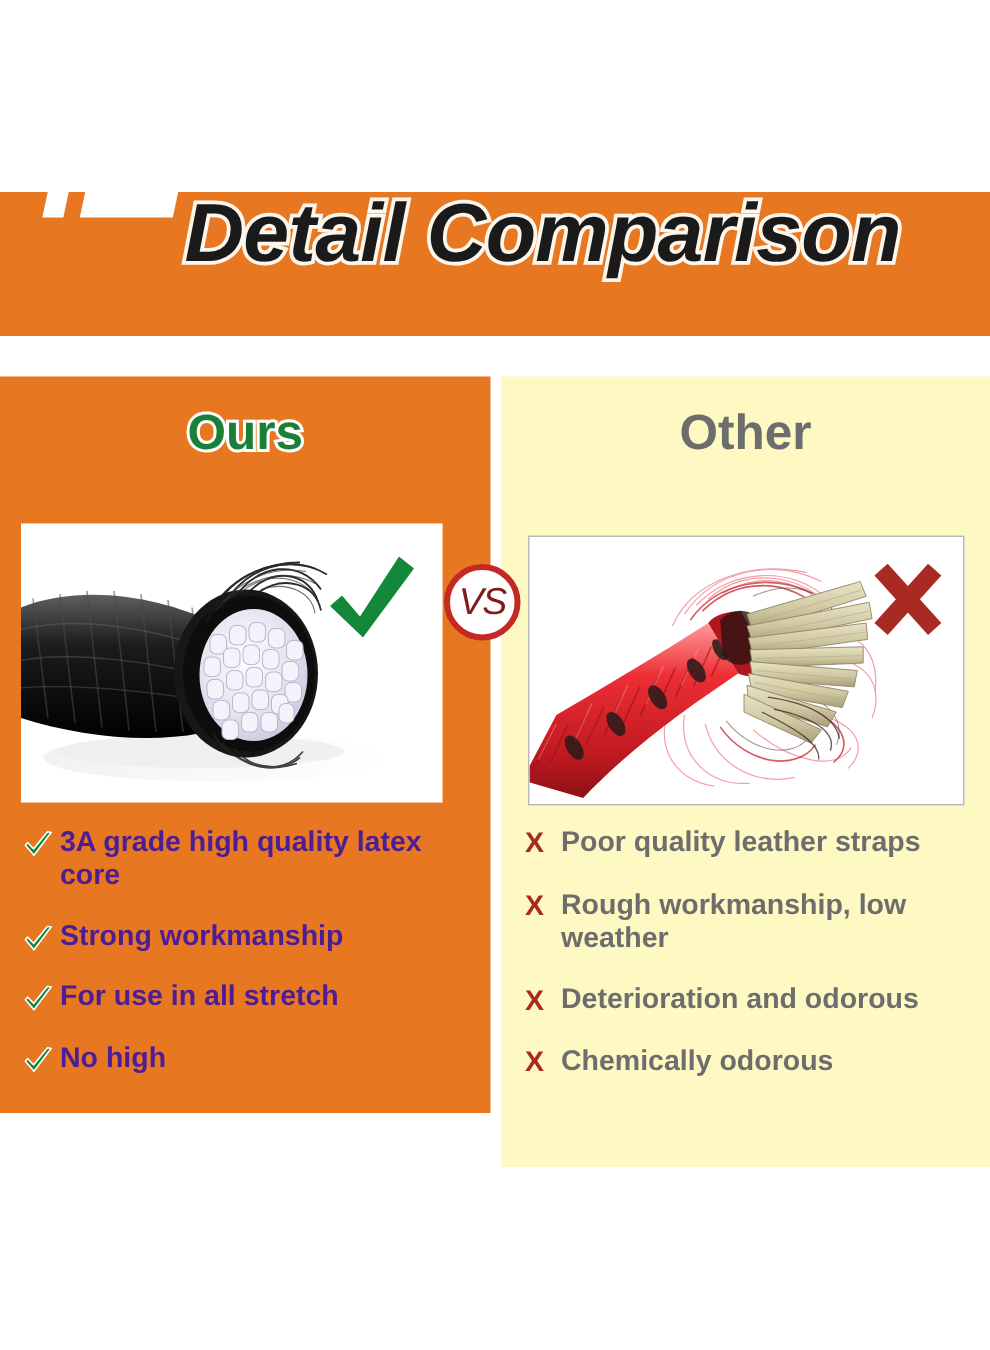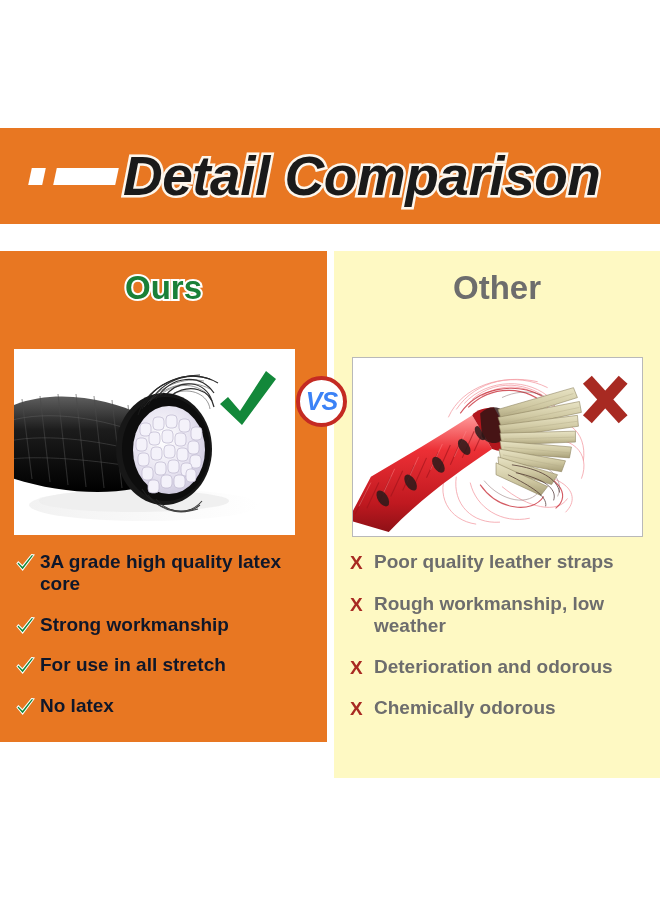--- a/index.html
+++ b/index.html
@@ -17,21 +17,21 @@
 
   
   .header-band {
     position: absolute;
     left: 0;
     top: 128px;
     width: 660px;
     height: 96px;
     background: #e87722;
     display: flex;
-    align-items: center;
+    align-items: flex-start;
     overflow: hidden;
   }
   .header-accent {
     display: flex;
     align-items: center;
     margin-left: 30px;
     transform: skewX(-12deg);
   }
   .accent-square {
     width: 14px;
@@ -138,23 +138,23 @@
     background: #ffffff;
     border: 4px solid #c42a23;
     box-sizing: border-box;
     display: flex;
     align-items: center;
     justify-content: center;
     z-index: 5;
   }
   .vs-badge span {
     font-size: 25px;
-    font-weight: bold;
+    font-weight: normal;
     font-style: italic;
-    color: #3b82f6;
+    color: #7f1d1d;
     line-height: 1;
     letter-spacing: -1px;
   }
 
   
   .bullet-list {
     position: absolute;
     left: 0;
     top: 300px;
     width: 100%;
@@ -184,21 +184,21 @@
     font-weight: bold;
     color: #a82a22;
     line-height: 1.25;
     font-family: "Liberation Sans", sans-serif;
   }
   .bullet-text {
     font-size: 19px;
     font-weight: bold;
     line-height: 1.18;
   }
-  .text-ours { color: #0f172a; }
+  .text-ours { color: #4c1d95; }
   .text-other { color: #6d6d6d; font-weight: bold; }
 </style>
 </head>
 <body>
 
 <div class="header-band">
   <div class="header-accent">
     <div class="accent-square"></div>
     <div class="accent-bar"></div>
   </div>
@@ -329,21 +329,21 @@
             </svg>
         </div>
         <div class="bullet-text text-ours">For use in all stretch</div>
       </div>
       <div class="bullet-row">
         <div class="bullet-mark">
           <svg class="check-mark" viewBox="0 0 20 20">
               <path d="M1 10 L 7 17 L 19 1 L 16.5 0.5 L 6.8 12.5 L 2.5 8.2 Z" fill="#13883a" stroke="#ffffff" stroke-width="1.1"></path>
             </svg>
         </div>
-        <div class="bullet-text text-ours">No latex</div>
+        <div class="bullet-text text-ours">No high</div>
       </div>
     </div>
   </div>
 
   <div class="panel-other">
     <div class="panel-heading heading-other">Other</div>
 
     <div class="photo-card photo-other">
       <svg viewBox="0 0 291 180" preserveAspectRatio="none">
         <defs>

